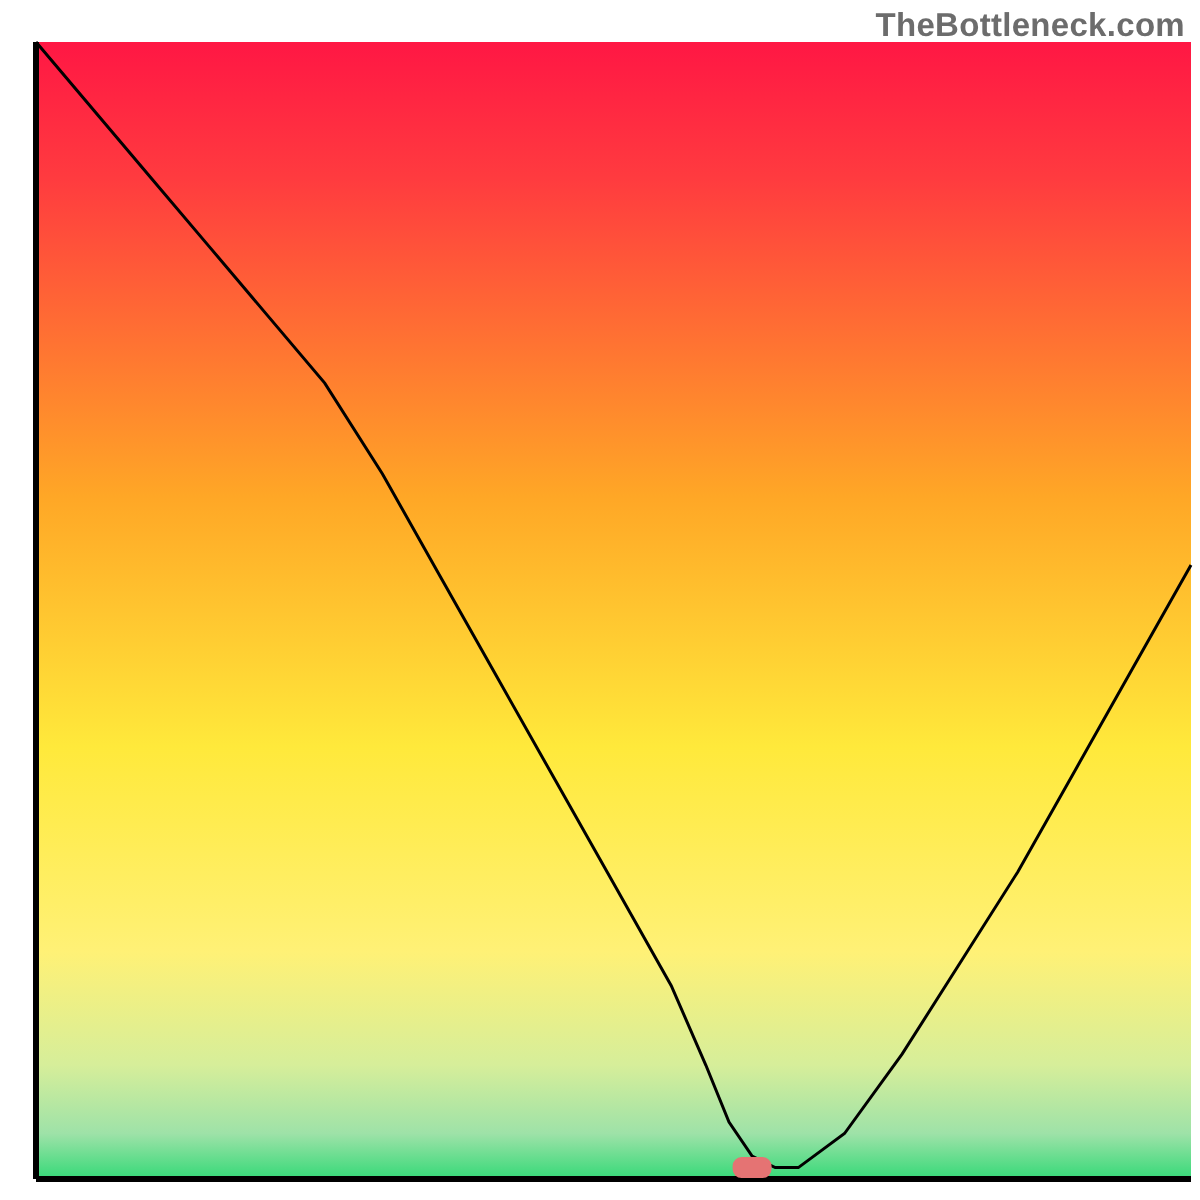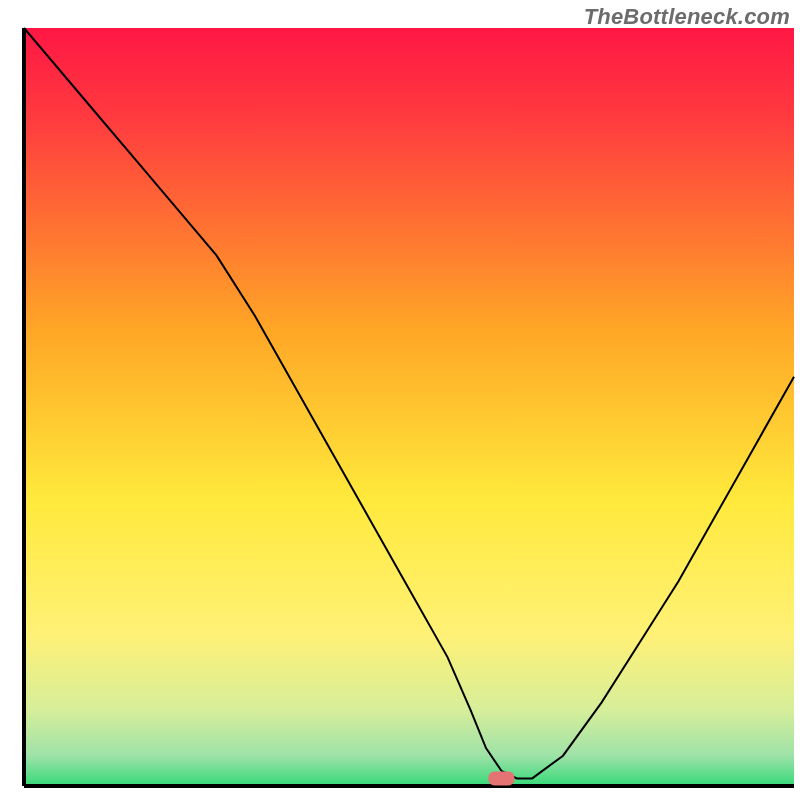--- a/index.html
+++ b/index.html
@@ -18,21 +18,20 @@
   }
   .watermark {
     position: absolute;
     top: 4px;
     right: 10px;
     font-size: 22px;
     font-weight: 600;
     color: #6c6c6c;
     letter-spacing: 0.2px;
     z-index: 3;
-    font-style: italic;
   }
   svg.plot {
     position: absolute;
     top: 0;
     left: 0;
     width: 800px;
     height: 800px;
     z-index: 1;
   }
 </style>

